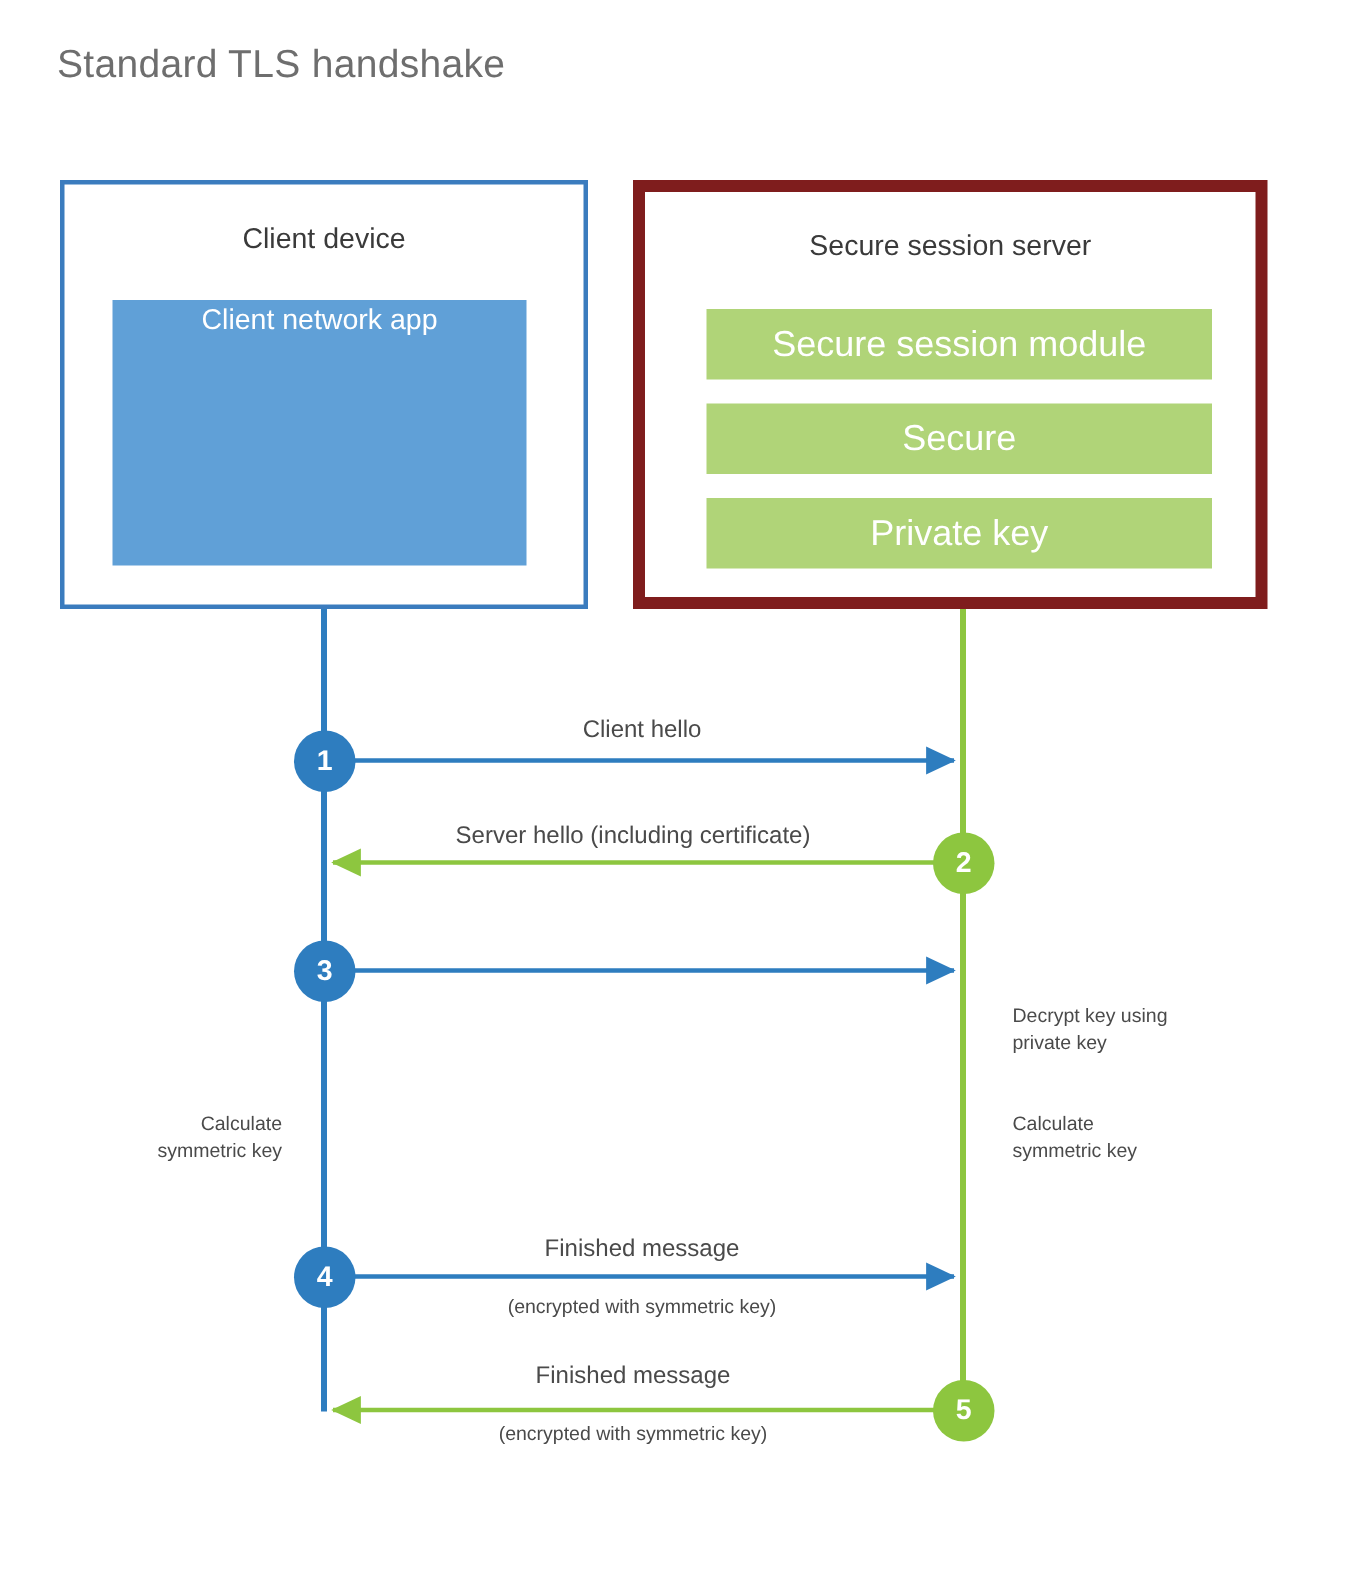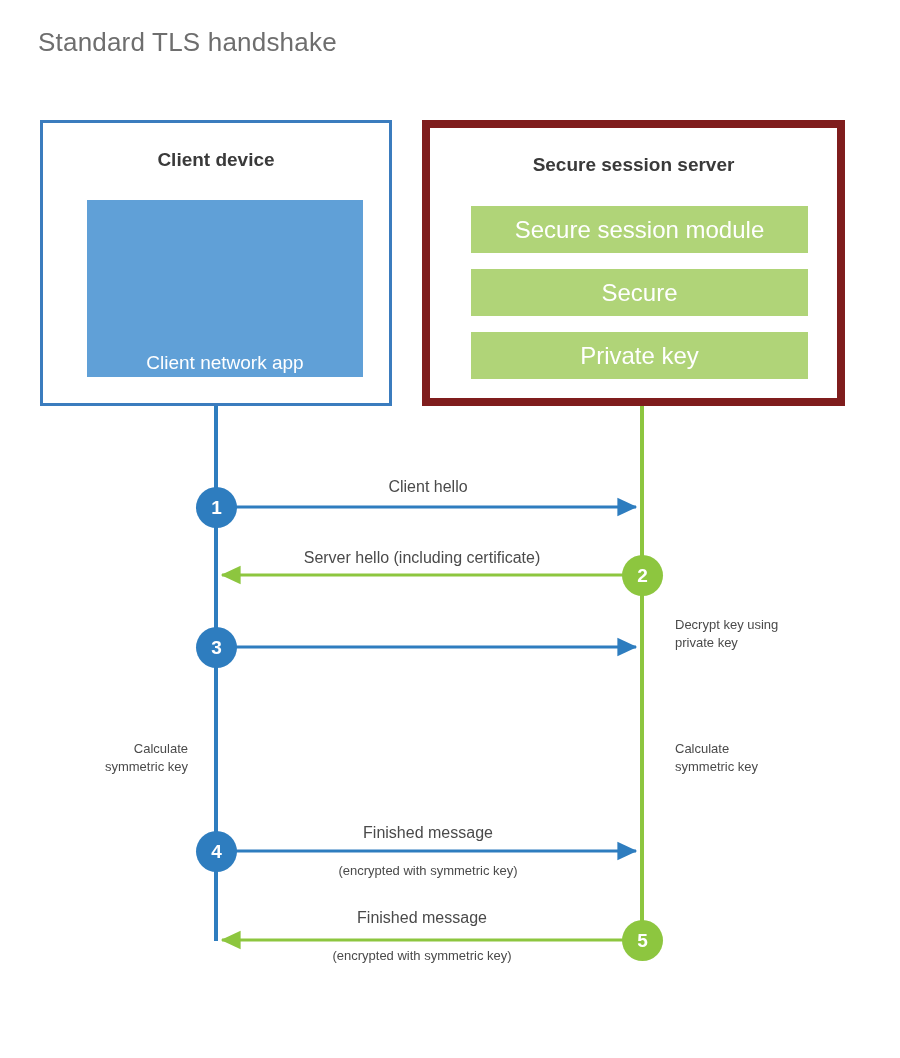--- a/index.html
+++ b/index.html
@@ -59,34 +59,34 @@
     height: 286px;
     border: 8px solid #7f1d1d;
   }
   .entity-title {
     position: absolute;
     left: 0;
     right: 0;
     top: 26px;
     text-align: center;
     font-size: 19px;
-    font-weight: bold;
+    font-weight: normal;
     color: #3a3a3a;
   }
 
   
   #client-app {
     position: absolute;
-    left: 44px;
+    left: 32px;
     top: 77px;
     width: 276px;
     height: 177px;
     background: #60a0d7;
     display: flex;
-    align-items: flex-end;
+    align-items: flex-start;
     justify-content: center;
   }
   #client-app .app-label {
     color: #ffffff;
     font-size: 19px;
     font-weight: 300;
     line-height: 1.45;
     text-align: center;
     width: 180px;
   }
@@ -218,21 +218,21 @@
 
   <div class="msg-label" style="left:222px; top:549px; width:400px;">Server hello (including certificate)</div>
 
 
   <div class="msg-label" style="left:228px; top:824px; width:400px;">Finished message</div>
   <div class="msg-sublabel" style="left:228px; top:863px; width:400px;">(encrypted with symmetric key)</div>
 
   <div class="msg-label" style="left:222px; top:909px; width:400px;">Finished message</div>
   <div class="msg-sublabel" style="left:222px; top:948px; width:400px;">(encrypted with symmetric key)</div>
 
-  <div class="side-note right" style="left:675px; top:616px; width:190px; white-space:pre-line;">Decrypt key using
+  <div class="side-note right" style="left:675px; top:668px; width:190px; white-space:pre-line;">Decrypt key using
 private key</div>
 
   <div class="side-note left" style="left:28px; top:740px; width:160px; white-space:pre-line;">Calculate
 symmetric key</div>
 
   <div class="side-note right" style="left:675px; top:740px; width:190px; white-space:pre-line;">Calculate
 symmetric key</div>
 
 </div>
 

